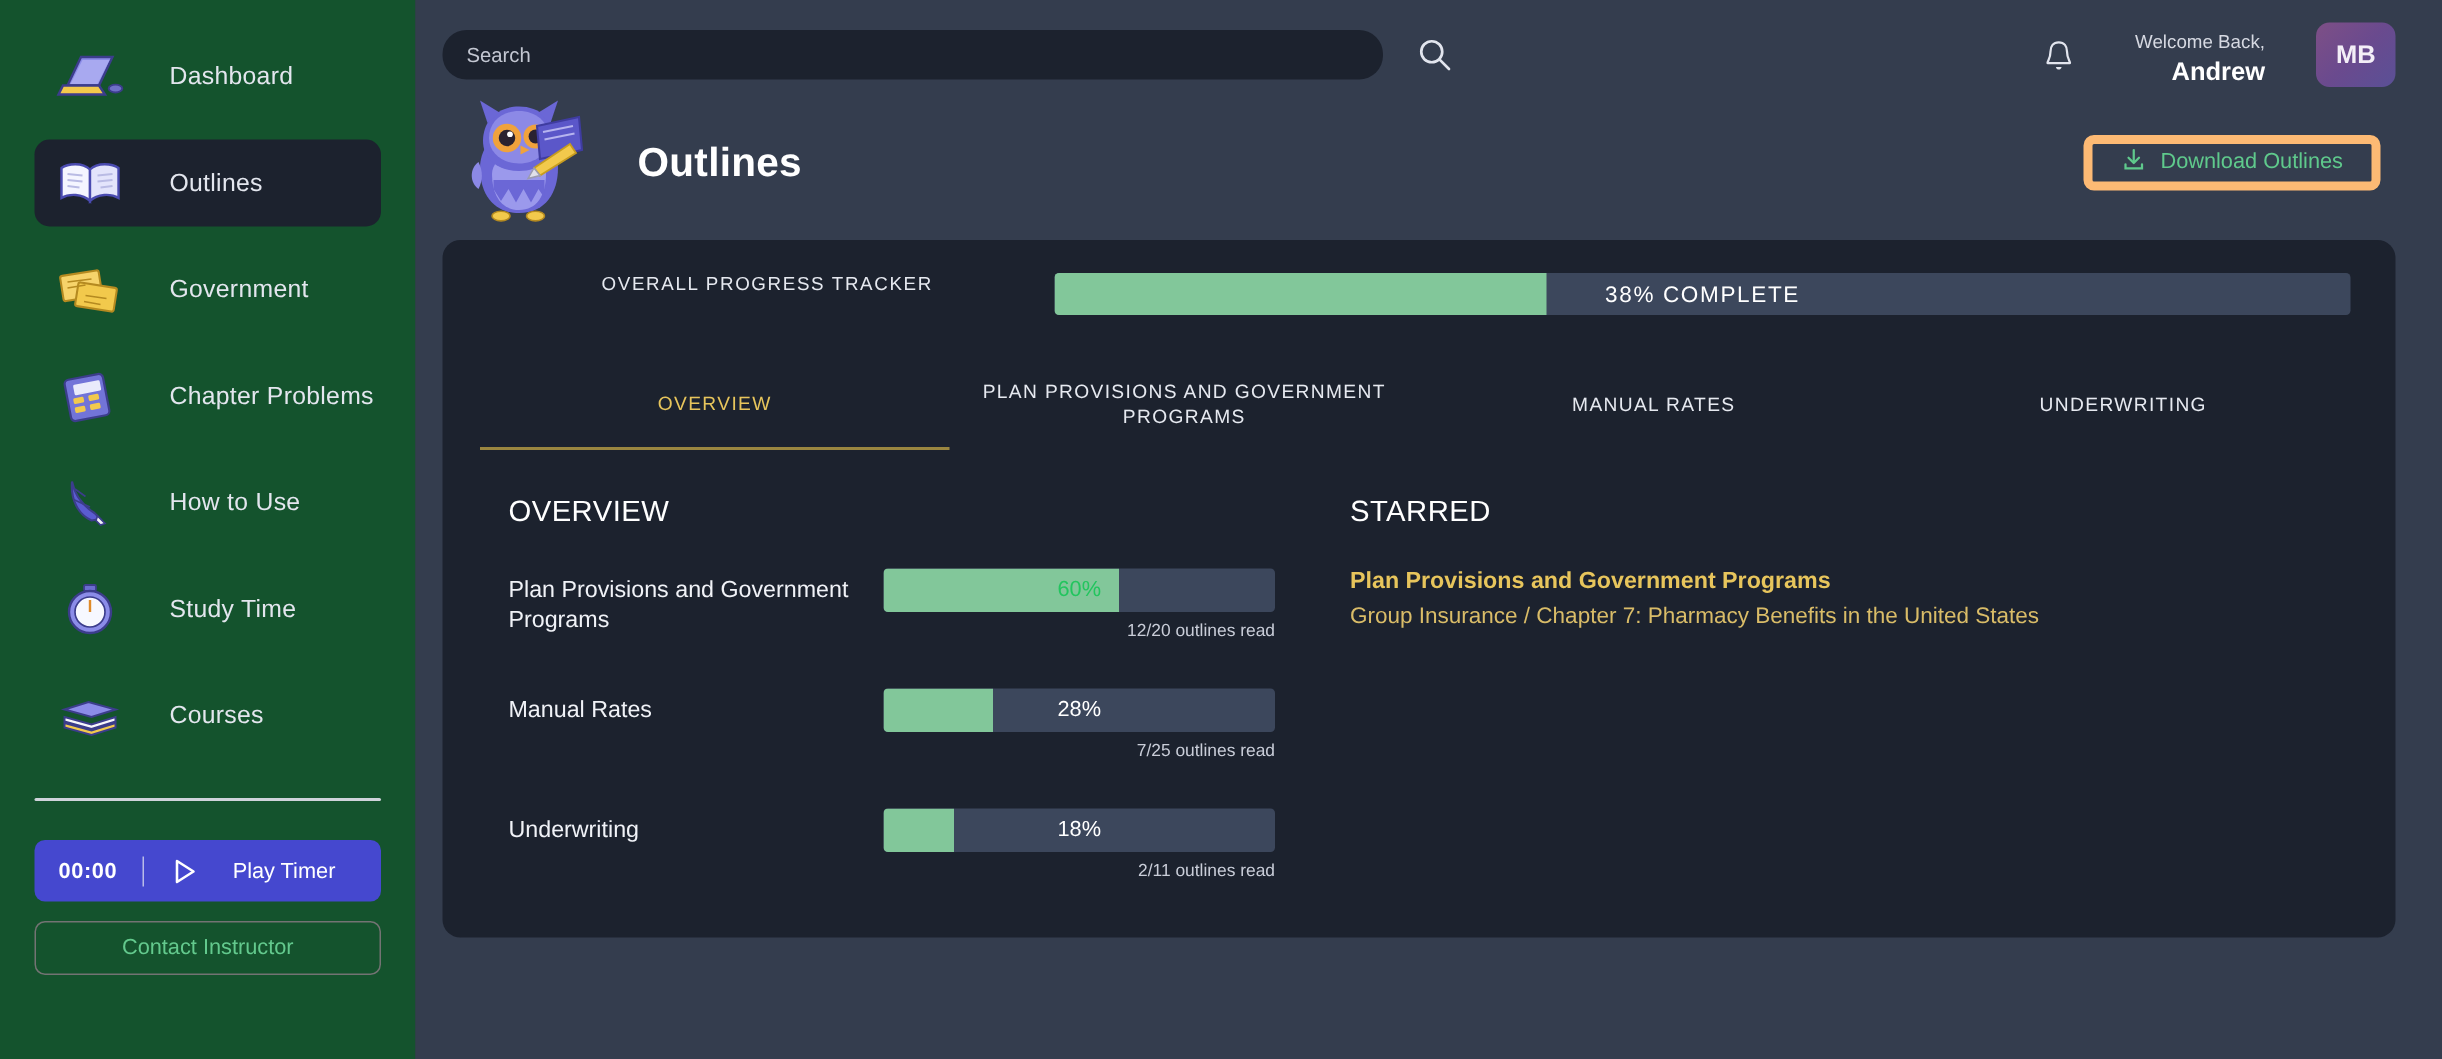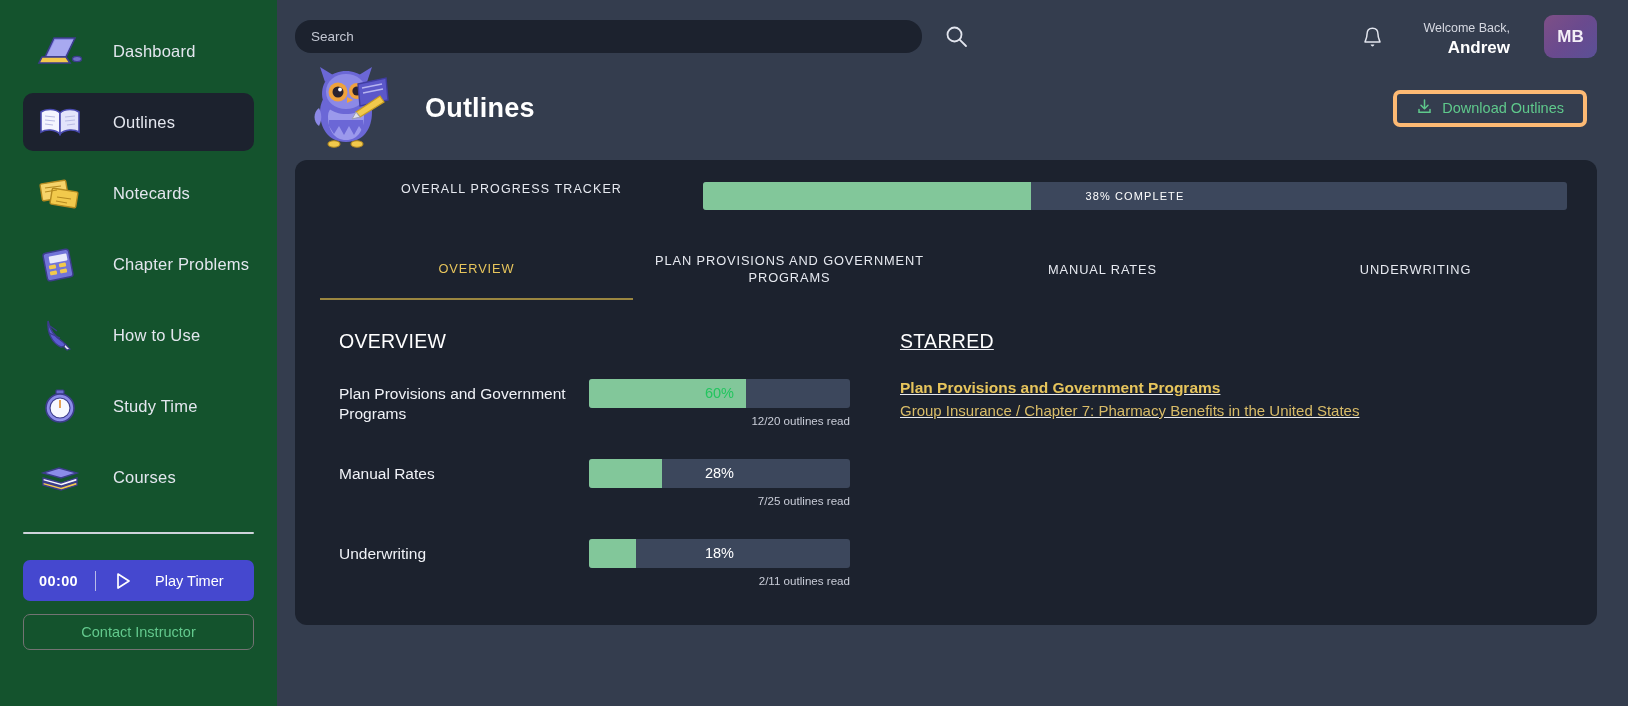--- a/index.html
+++ b/index.html
@@ -138,21 +138,21 @@
     height: 96px;
     padding-left: 5px;
   }
   .mascot { width: 94px; height: 88px; flex: 0 0 94px; }
   .page-title { font-size: 27px; font-weight: bold; color: #ffffff; margin-left: 31px; letter-spacing: .2px;}
   .download-btn {
     margin-left: auto;
     margin-right: 10px;
     height: 37px;
     padding: 0 19px;
-    border: 4px solid #fdba74;
+    border: 6px solid #fdba74;
     border-radius: 7px;
     background: transparent;
     color: #5fc98c;
     font-size: 14.5px;
     font-family: "Liberation Sans", sans-serif;
     display: flex; align-items: center; gap: 9px;
     cursor: pointer;
   }
 
   
@@ -183,21 +183,21 @@
     overflow: hidden;
     display: flex; align-items: center; justify-content: center;
     margin-right: 5px;
   }
   .tracker-fill {
     position: absolute; left:0; top:0; bottom:0;
     background: #82c79a;
   }
   .tracker-text {
     position: relative;
-    font-size: 11px;
+    font-size: 15px;
     letter-spacing: 1.1px;
     color: #ffffff;
   }
 
   .tabs { display: flex; margin-top: 20px; }
   .tab {
     flex: 1 1 0;
     text-align: center;
     padding: 8px 10px 13px 10px;
     font-size: 12.8px;
@@ -205,21 +205,21 @@
     color: #e6e9f0;
     cursor: pointer;
     line-height: 1.35;
     display: flex; align-items: center; justify-content: center;
     min-height: 48px;
   }
   .tab.active { color: #e7c55c; border-bottom: 2px solid #9a8640; }
 
   .panels { display: flex; margin-top: 30px; }
   .panel-left { width: 570px; flex: 0 0 570px; padding-left: 19px; }
-  .panel-right { flex: 1 1 auto; padding-left: 10px; text-decoration: underline;}
+  .panel-right { flex: 1 1 auto; padding-left: 10px;}
   .section-title { font-size: 19.5px; color: #ffffff; letter-spacing: .3px; margin-bottom: 26px;}
 
   .prog-row { display: flex; align-items: flex-start; height: 80px; }
   .prog-name {
     width: 250px; flex: 0 0 250px;
     font-size: 15.5px; color: #f0f2f7; line-height: 1.3;
     padding-top: 5px;
   }
   .prog-barwrap { flex: 0 0 261px; }
   .prog-bar {
@@ -293,21 +293,21 @@
 
       <div class="nav-item">
         <span class="nav-ico">
           <svg width="46" height="36" viewBox="0 0 46 36">
             <rect x="4" y="7" width="26" height="17" rx="1.5" transform="rotate(-9 17 15)" fill="#f6d36a" stroke="#b58a20" stroke-width="1.4"></rect>
             <rect x="14" y="15" width="26" height="16" rx="1.5" transform="rotate(9 27 23)" fill="#f2c94c" stroke="#b58a20" stroke-width="1.4"></rect>
             <path d="M8 13 L24 11 M8 17 L20 15" stroke="#b58a20" stroke-width="1.1"></path>
             <path d="M20 22 L34 24 M19 26 L30 28" stroke="#b58a20" stroke-width="1.1"></path>
           </svg>
         </span>
-        <span class="nav-label">Notecards</span>
+        <span class="nav-label">Government</span>
       </div>
 
       <div class="nav-item">
         <span class="nav-ico">
           <svg width="46" height="36" viewBox="0 0 46 36">
             <rect x="8" y="5" width="26" height="28" rx="3" transform="rotate(-11 21 19)" fill="#7274d8" stroke="#3c3d8c" stroke-width="1.5"></rect>
             <rect x="12" y="9" width="18" height="7" rx="1" transform="rotate(-11 21 12)" fill="#e9eafb"></rect>
             <rect x="12" y="19" width="7" height="4" rx="1" transform="rotate(-11 15 21)" fill="#f2c94c"></rect>
             <rect x="22" y="17" width="7" height="4" rx="1" transform="rotate(-11 25 19)" fill="#f2c94c"></rect>
             <rect x="13" y="25" width="7" height="4" rx="1" transform="rotate(-11 16 27)" fill="#f2c94c"></rect>

